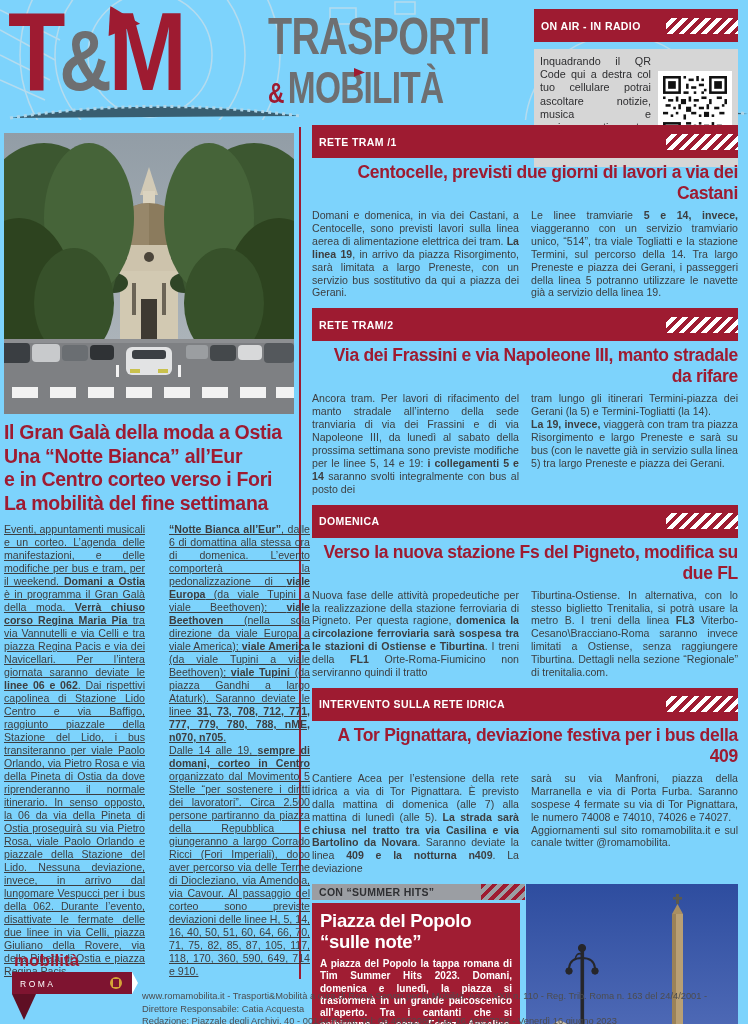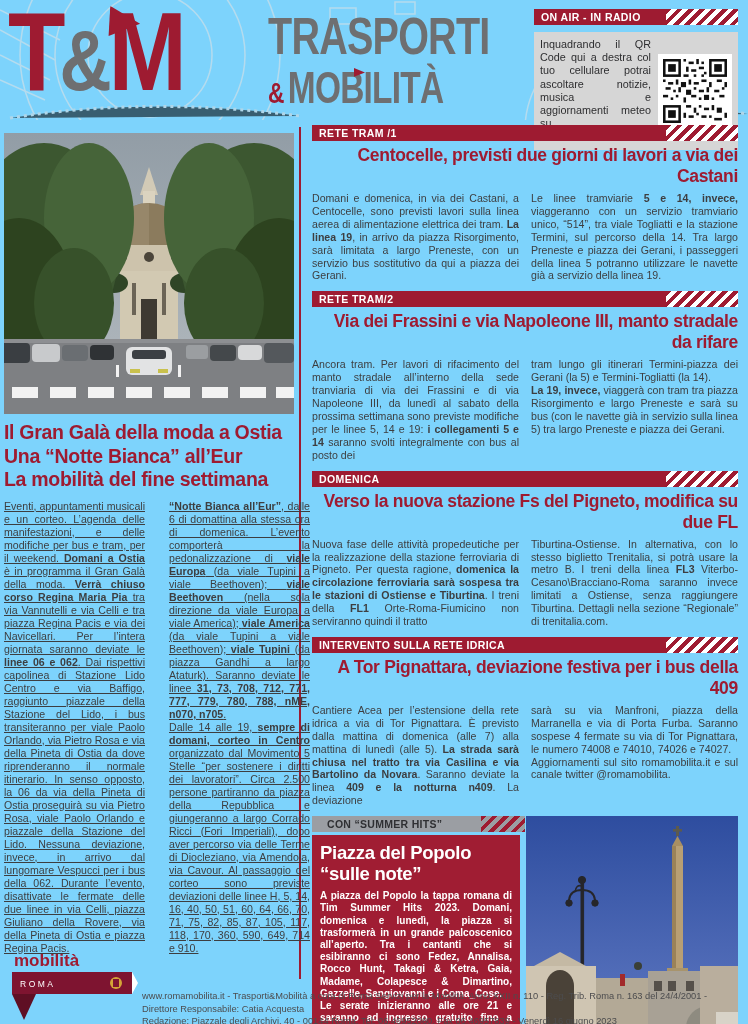--- a/index.html
+++ b/index.html
@@ -16,21 +16,21 @@
   .mh-title{position:absolute;left:268px;top:10px;}
   .mh-t1{font-size:52px;line-height:52px;font-weight:700;color:#6e6f71;letter-spacing:-1px;
          transform:scaleX(.76);transform-origin:left;white-space:nowrap;}
   .mh-t2{margin-top:1px;transform:scaleX(.76);transform-origin:left;white-space:nowrap;}
   .mh-amp{color:#9e1b31;font-weight:700;font-size:30px;}
   .mh-mob{color:#6e6f71;font-weight:700;font-size:44px;letter-spacing:-1px;}
   .mh-flag{position:absolute;left:86px;top:58px;width:11px;height:11px;background:#9e1b31;
            clip-path:polygon(0 0,100% 40%,0 80%);}
   
   .onair{position:absolute;left:534px;top:9px;width:204px;}
-  .tagbar{display:flex;height:16px;background:#9e1b31;align-items:center;}
+  .tagbar{display:flex;height:33px;background:#9e1b31;align-items:center;}
   .tagbar .tag{color:#fff;font-size:10.5px;font-weight:700;padding-left:7px;letter-spacing:.4px;white-space:nowrap;}
   .tagbar .stripes{margin-left:auto;width:72px;height:16px;
         background:repeating-linear-gradient(135deg,#9e1b31 0 4px,#fff 4px 8px);}
   .onair-box{margin-top:7px;display:flex;background:#d6d6d6;padding:6px;gap:7px;}
   .onair-text{flex:1;font-size:10.8px;line-height:13.2px;color:#2e2e30;text-align:justify;}
   .qr-wrap{width:74px;height:74px;background:#fff;display:flex;align-items:center;justify-content:center;align-self:center;}
   
   .divider{position:absolute;left:299px;top:127px;height:852px;width:1.5px;background:#9e1b31;}
   .left-col{position:absolute;left:4px;top:133px;width:290px;}
   .right-col{position:absolute;left:312px;top:125px;width:426px;}
@@ -41,21 +41,21 @@
   .rich p{margin:0;}
   .b{font-weight:700;}
   
   .sec{margin-bottom:9px;}
   .sec-headline{margin:4px 0 5px 0;font-size:17.5px;line-height:21px;font-weight:700;color:#9e1b31;letter-spacing:-.3px;text-align:right;}
   .cols{display:flex;gap:12px;}
   .cols .col{width:207px;flex:none;font-size:10.6px;line-height:12.9px;text-align:justify;}
   
   .summer{position:relative;margin-top:2px;min-height:280px;}
   .graybar{display:flex;height:16px;background:#9b9ea3;align-items:center;width:213px;}
-  .graybar .tag{color:#2f3033;font-size:10.5px;font-weight:700;padding-left:15px;letter-spacing:.3px;white-space:nowrap;}
+  .graybar .tag{color:#2f3033;font-size:10.5px;font-weight:700;padding-left:7px;letter-spacing:.3px;white-space:nowrap;}
   .graybar .stripes{margin-left:auto;width:44px;height:16px;
         background:repeating-linear-gradient(135deg,#9e1b31 0 4px,#9b9ea3 4px 8px);}
   .summer-box{margin-top:3px;width:208px;box-sizing:border-box;background:#a01d33;color:#fff;
         padding:7px 8px 8px 8px;height:262px;overflow:hidden;}
   .summer-headline{font-size:18.5px;line-height:21px;font-weight:700;margin:0 0 6px 0;letter-spacing:-.3px;}
   .summer-text{font-size:10px;line-height:12.2px;font-weight:700;text-align:justify;}
   .summer-text p{margin:0;}
   .sh-photo{position:absolute;right:0;top:0;width:212px;height:281px;display:block;}
   
   .footer{position:absolute;left:142px;top:990px;width:600px;font-size:9.3px;line-height:12.5px;color:#4c4c4e;}
@@ -247,20 +247,21 @@
         <rect x="122" y="254" width="26" height="11"></rect>
           <rect x="160" y="254" width="26" height="11"></rect>
           <rect x="198" y="254" width="26" height="11"></rect>
         <rect x="236" y="254" width="26" height="11"></rect>
           <rect x="272" y="254" width="18" height="11"></rect>
       </g>
     </svg>
     <h1 class="lead-headline">
       <div>Il Gran Galà della moda a Ostia</div>
       <div>Una “Notte Bianca” all’Eur</div>
+      <div>e in Centro corteo verso i Fori</div>
       <div>La mobilità del fine settimana</div>
     </h1>
     <div class="lead-cols">
       <div class="col rich">
           <p><span>Eventi, appuntamenti musicali e un corteo. L’agenda delle manifestazioni, e delle modifiche per bus e tram, per il weekend. </span><span class="b">Domani a Ostia</span><span> è in programma il Gran Galà della moda. </span><span class="b">Verrà chiuso corso Regina Maria Pia</span><span> tra via Vannutelli e via Celli e tra piazza Regina Pacis e via dei Navicellari. Per l’intera giornata saranno deviate le </span><span class="b">linee 06 e 062</span><span>. Dai rispettivi capolinea di Stazione Lido Centro e via Baffigo, raggiunto piazzale della Stazione del Lido, i bus transiteranno per viale Paolo Orlando, via Pietro Rosa e via della Pineta di Ostia da dove riprenderanno il normale itinerario. In senso opposto, la 06 da via della Pineta di Ostia proseguirà su via Pietro Rosa, viale Paolo Orlando e piazzale della Stazione del Lido. Nessuna deviazione, invece, in arrivo dal lungomare Vespucci per i bus della 062. Durante l’evento, disattivate le fermate delle due linee in via Celli, piazza Giuliano della Rovere, via della Pineta di Ostia e piazza Regina Pacis.</span></p>
         </div>
       <div class="col rich">
           <p><span class="b">“Notte Bianca all’Eur”</span><span>, dalle 6 di domattina alla stessa ora di domenica. L’evento comporterà la pedonalizzazione di </span><span class="b">viale Europa</span><span> (da viale Tupini a viale Beethoven); </span><span class="b">viale Beethoven</span><span> (nella sola direzione da viale Europa a viale America); </span><span class="b">viale America</span><span> (da viale Tupini a viale Beethoven); </span><span class="b">viale Tupini</span><span> (da piazza Gandhi a largo Ataturk). Saranno deviate le linee </span><span class="b">31, 73, 708, 712, 771, 777, 779, 780, 788, nME, n070, n705</span><span>.</span></p>
           <p><span>Dalle 14 alle 19, </span><span class="b">sempre di domani, corteo in Centro</span><span> organizzato dal Movimento 5 Stelle “per sostenere i diritti dei lavoratori”. Circa 2.500 persone partiranno da piazza della Repubblica e giungeranno a largo Corrado Ricci (Fori Imperiali), dopo aver percorso via delle Terme di Diocleziano, via Amendola, via Cavour. Al passaggio del corteo sono previste deviazioni delle linee H, 5, 14, 16, 40, 50, 51, 60, 64, 66, 70, 71, 75, 82, 85, 87, 105, 117, 118, 170, 360, 590, 649, 714 e 910.</span></p>
         </div>

